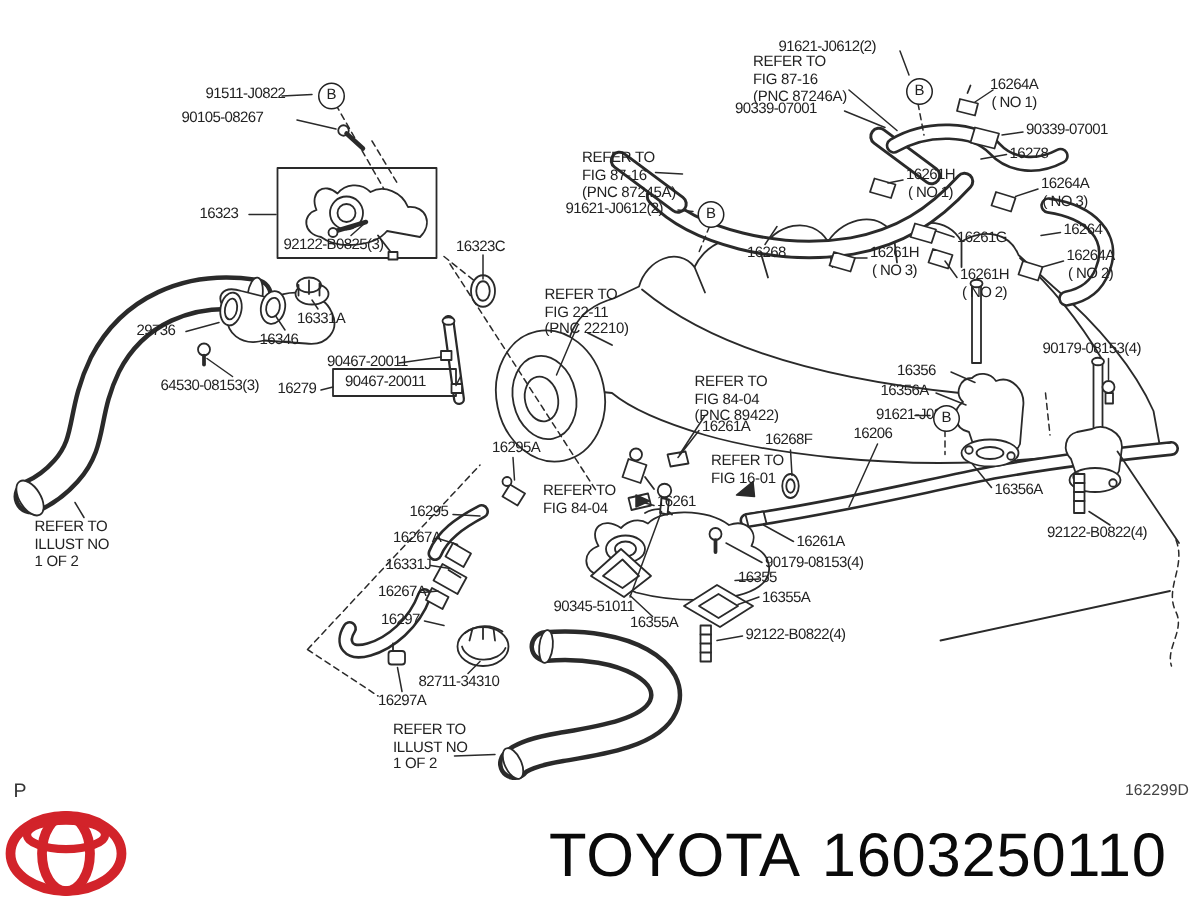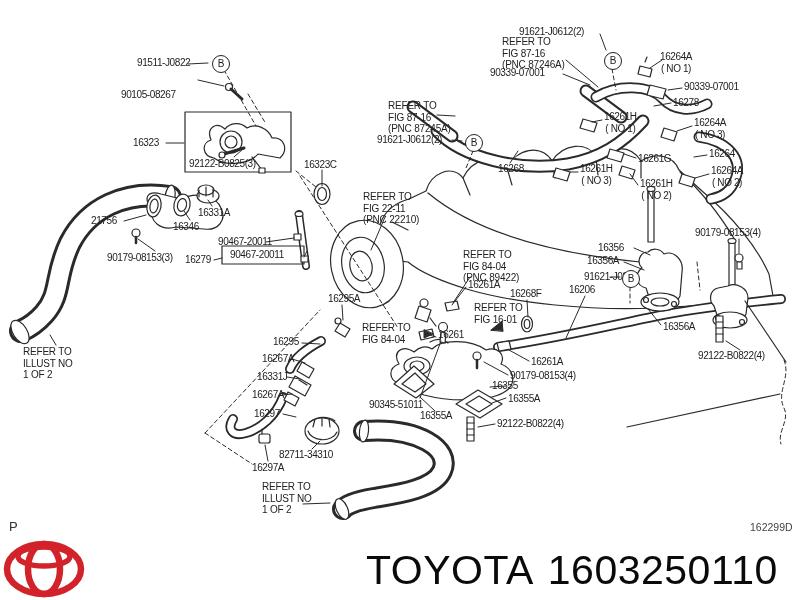--- a/index.html
+++ b/index.html
@@ -199,28 +199,28 @@
         <path d="M224,70 L256,126 M248,94 L266,124 M296,171 L316,187 M300,176 L398,328
                  M205,433 L320,310 M205,433 L252,464 M612,69 L616,90 M473,151 L466,168
                  M630,287 L630,303 M697,262 L700,290"></path>
         <path d="M784,360 C791,378 776,392 784,408 C790,420 777,432 781,444"></path>
       </g>
     </g>
   </svg>
 
   <div id="labels">
       <span class="plabel" style="left: 137px; top: 57px;">91511-J0822</span>
-      <span class="plabel" style="left: 121px; top: 73px; margin-top: 16px;">90105-08267</span>
+      <span class="plabel" style="left: 121px; top: 73px;">90105-08267</span>
       <span class="plabel" style="left: 133px; top: 137px;">16323</span>
       <span class="plabel" style="left: 189px; top: 158px;">92122-B0825(3)</span>
       <span class="plabel" style="left: 304px; top: 159px;">16323C</span>
-      <span class="plabel" style="left: 91px; top: 215px;">21756</span>
+      <span class="plabel" style="left: 91px; top: 215px;">29736</span>
       <span class="plabel" style="left: 198px; top: 207px;">16331A</span>
       <span class="plabel" style="left: 173px; top: 221px;">16346</span>
-      <span class="plabel" style="left: 107px; top: 252px;">90179-08153(3)</span>
+      <span class="plabel" style="left: 107px; top: 252px;">64530-08153(3)</span>
       <span class="plabel" style="left: 185px; top: 254px;">16279</span>
       <span class="plabel" style="left: 218px; top: 236px;">90467-20011</span>
       <span class="plabel" style="left: 230px; top: 249px;">90467-20011</span>
       <span class="plabel" style="left: 328px; top: 293px;">16295A</span>
       <span class="plabel" style="left: 273px; top: 336px;">16295</span>
       <span class="plabel" style="left: 262px; top: 353px;">16267A</span>
       <span class="plabel" style="left: 257px; top: 371px;">16331J</span>
       <span class="plabel" style="left: 252px; top: 389px;">16267A</span>
       <span class="plabel" style="left: 254px; top: 408px;">16297</span>
       <span class="plabel" style="left: 279px; top: 449px;">82711-34310</span>

